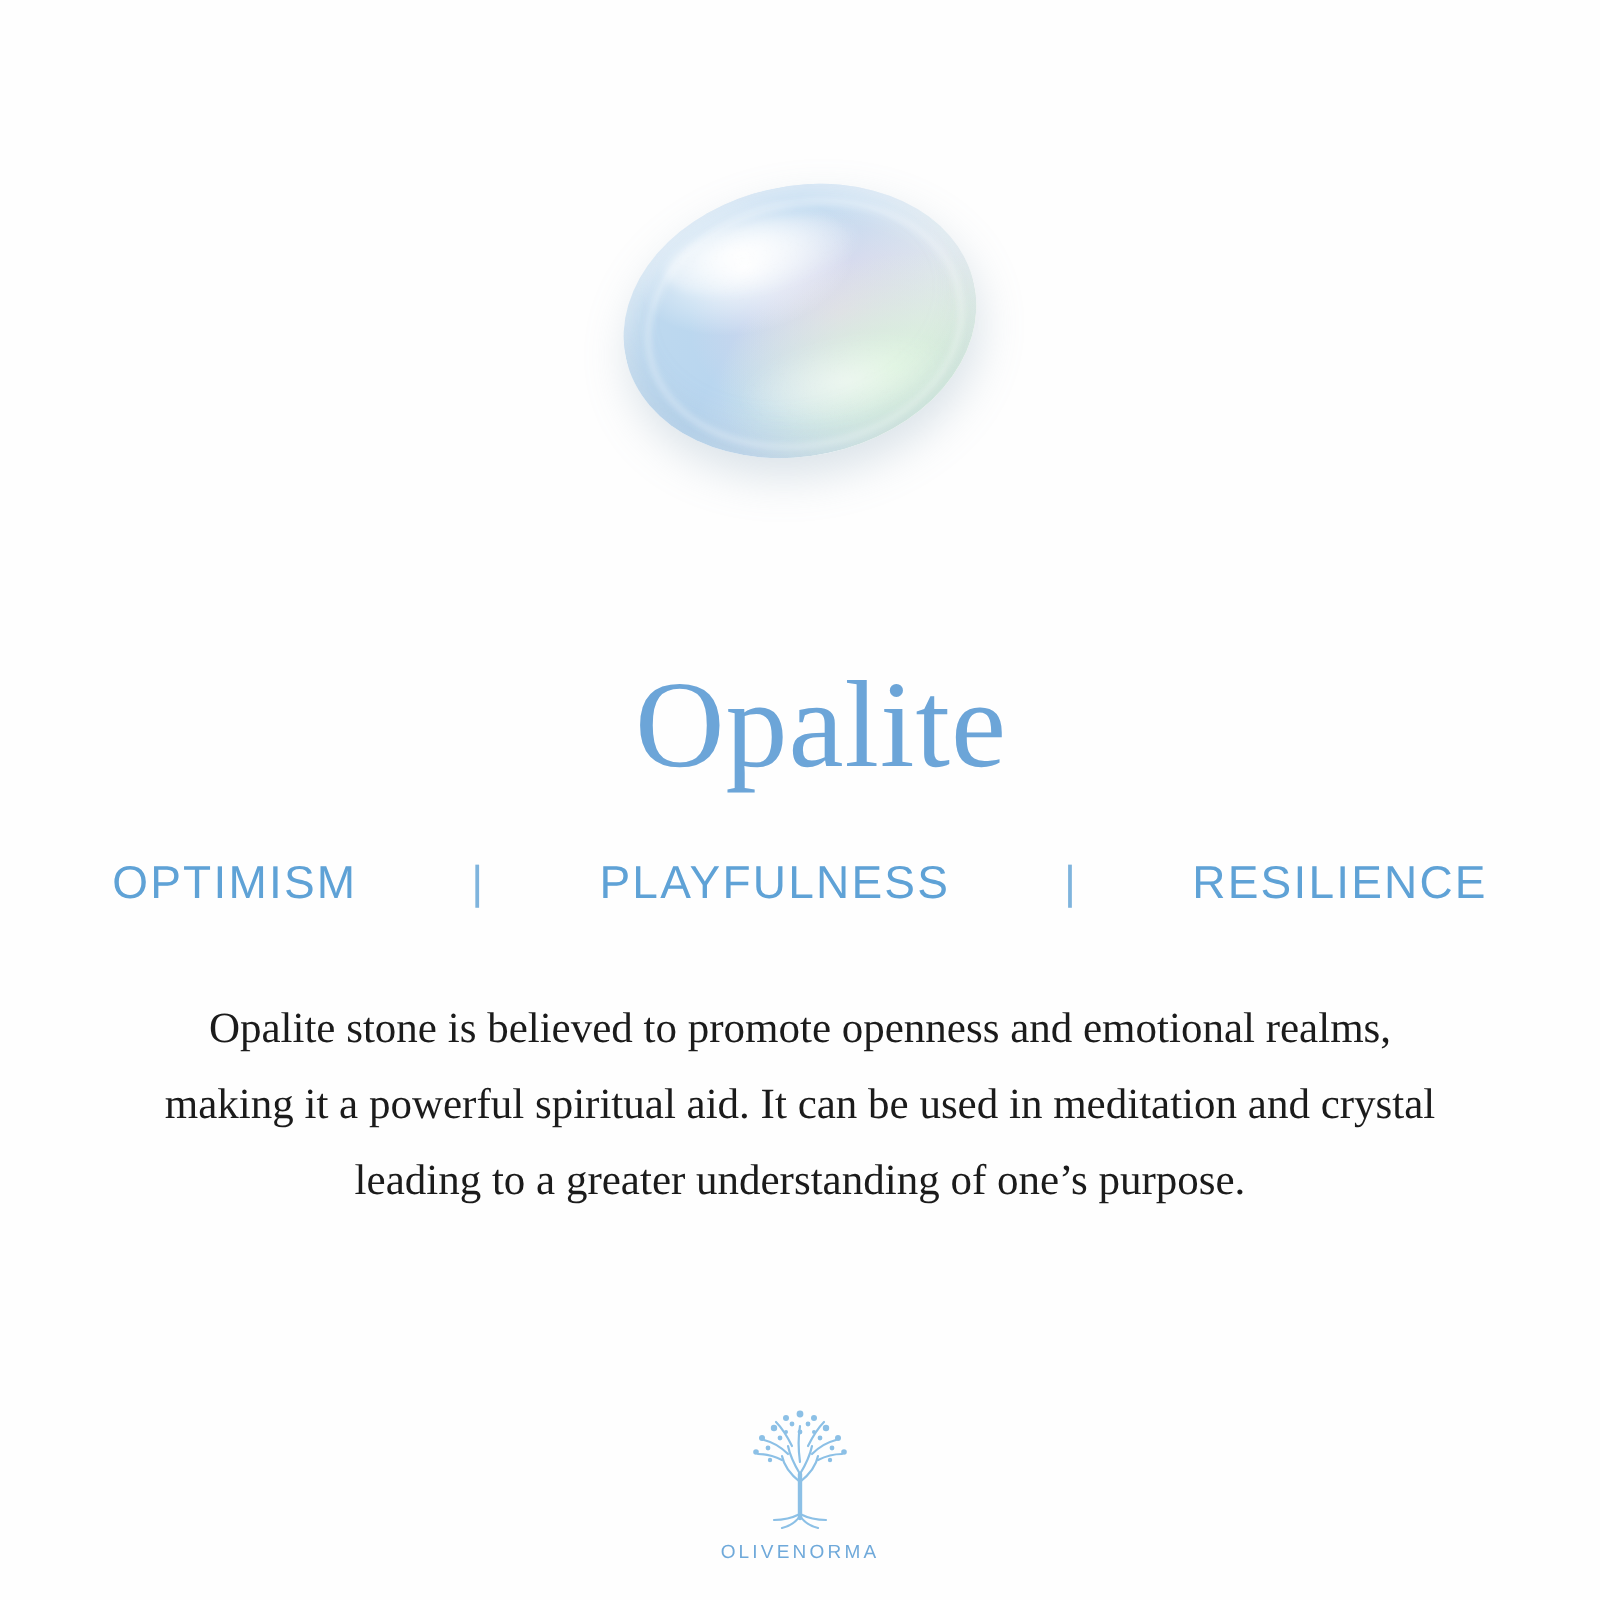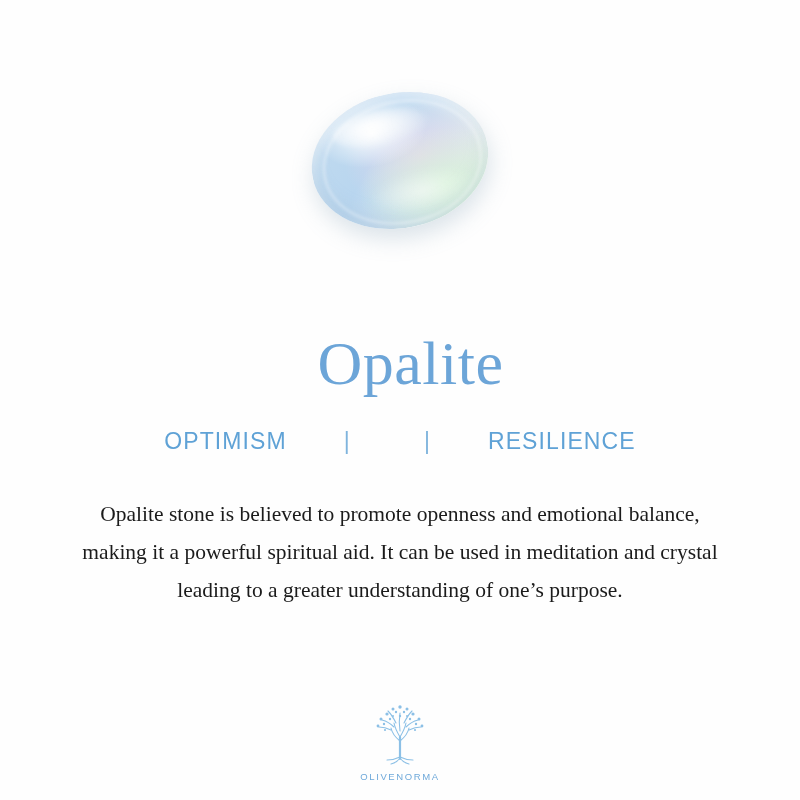--- a/index.html
+++ b/index.html
@@ -150,26 +150,27 @@
       <div class="hl-top"></div>
       <div class="hl-bottom"></div>
     </div>
   </div>
 
   <div class="title">Opalite</div>
 
   <div class="keywords">
     <span class="kw">OPTIMISM</span>
     <span class="kw-sep">|</span>
+    <span class="kw">PLAYFULNESS</span>
     <span class="kw-sep">|</span>
     <span class="kw">RESILIENCE</span>
   </div>
 
   <div class="desc">
-    <span class="desc-line">Opalite stone is believed to promote openness and emotional balance,</span>
+    <span class="desc-line">Opalite stone is believed to promote openness and emotional realms,</span>
     <span class="desc-line">making it a powerful spiritual aid. It can be used in meditation and crystal</span>
     <span class="desc-line">leading to a greater understanding of one’s purpose.</span>
   </div>
 
   <div class="logo">
     <svg class="logo-mark" width="74" height="72" viewBox="0 0 74 72">
       <g stroke="#8cc0e6" fill="none" stroke-width="1.1" stroke-linecap="round">
 
         <path d="M37 62 L37 40" stroke-width="2.2"></path>
         <path d="M37 44 C32 40 29 36 28 31"></path>

